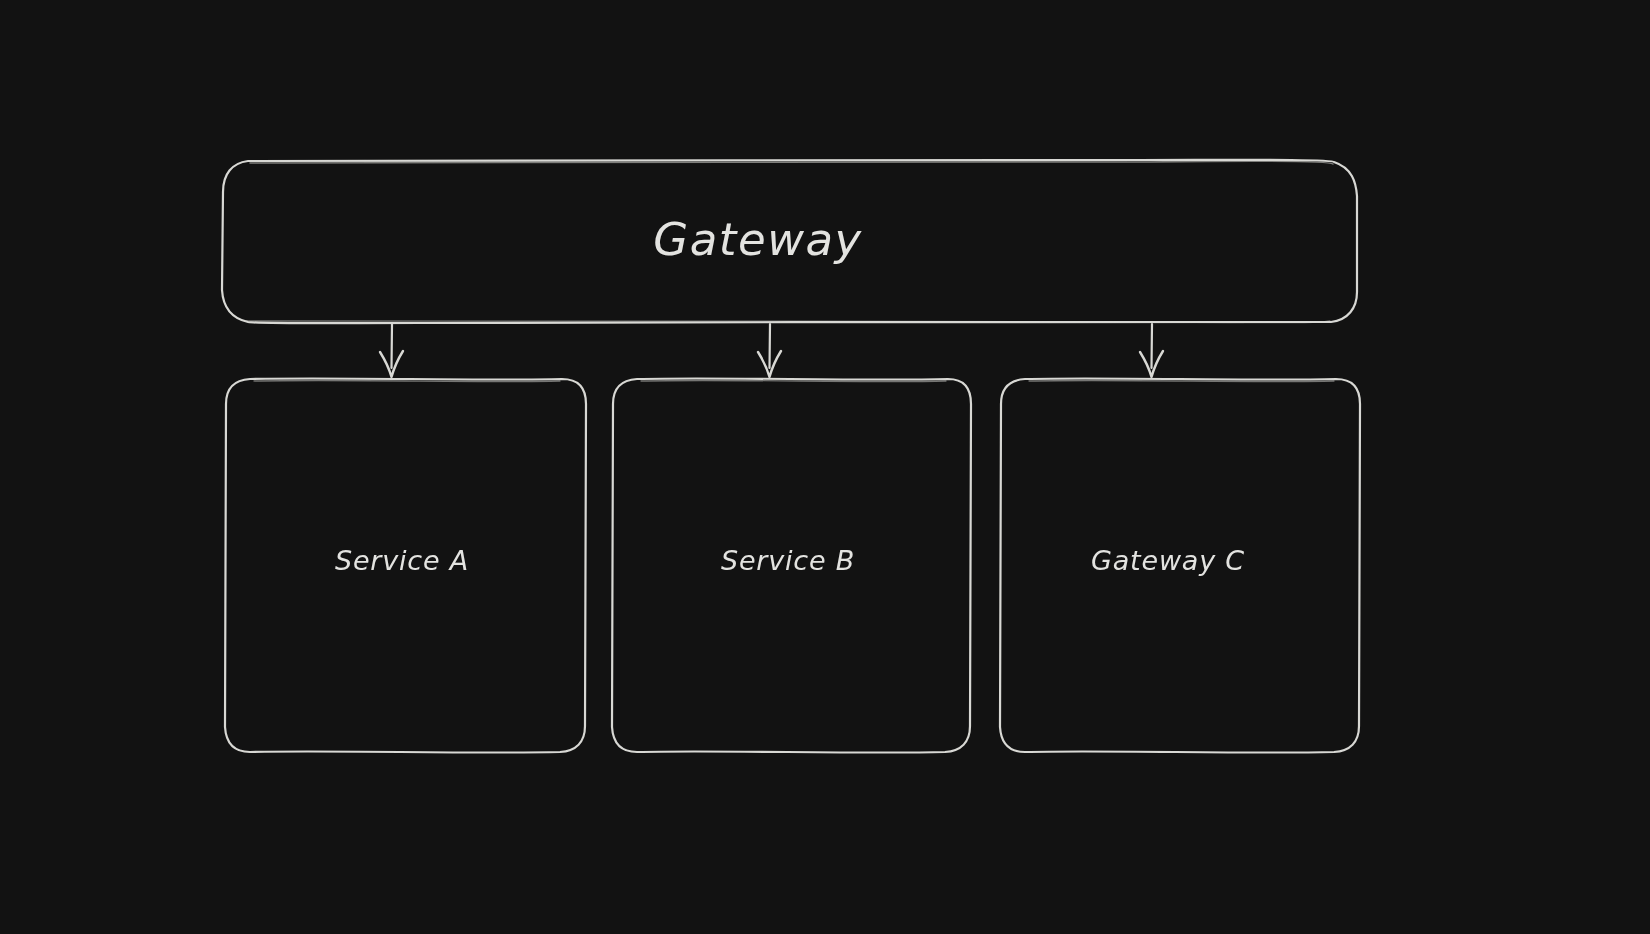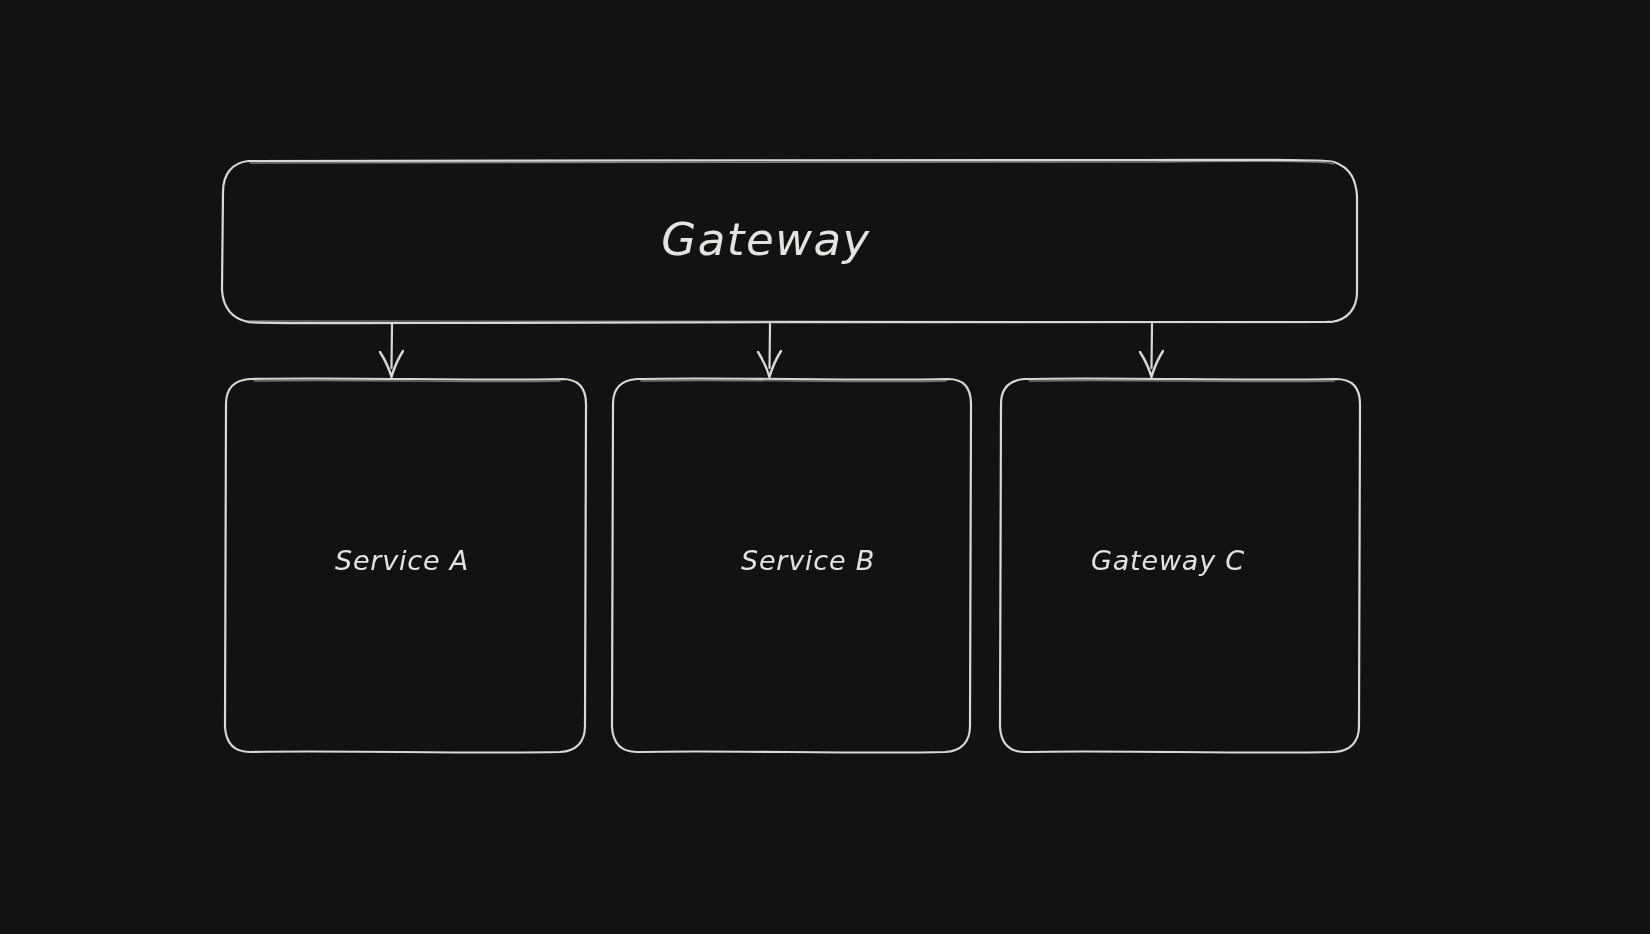--- a/index.html
+++ b/index.html
@@ -128,21 +128,21 @@
                C 1359 742, 1350 751, 1334 752
                C 1248 754, 1103 750, 1025 752
                C 1009 752, 1001 743, 1000 727
                L 1001 404
                C 1001 388, 1009 380, 1025 379 Z" fill="none" stroke="#d8d8d4" stroke-width="2.2" stroke-linecap="round" stroke-linejoin="round"></path>
       <path d="M 1029 381 C 1120 379, 1260 383, 1334 381" fill="none" stroke="#d8d8d4" stroke-width="1.3" stroke-linecap="round" opacity="0.5"></path>
     </g>
 
   </svg>
 
-  <div class="node-label label-gateway" style="left:758px; top:239px;margin-left:8px;">Gateway</div>
+  <div class="node-label label-gateway" style="left:758px; top:239px;">Gateway</div>
 
   <div class="node-label label-service" style="left:402px; top:560px;text-align:center;">Service A</div>
 
-  <div class="node-label label-service" style="left:808px; top:560px;">Service B</div>
+  <div class="node-label label-service" style="left:788px; top:560px;">Service B</div>
 
   <div class="node-label label-service" style="left:1168px; top:560px;">Gateway C</div>
 
 </div>
 
 </body></html>

